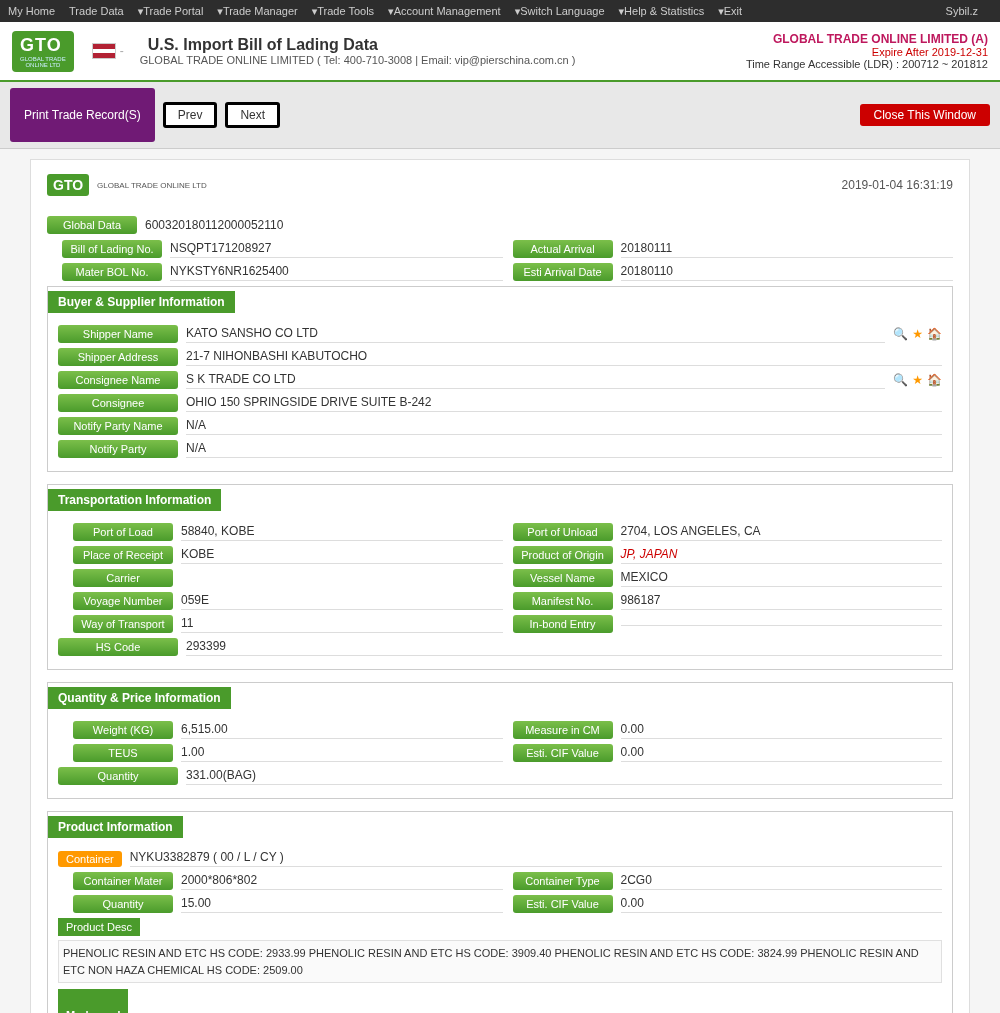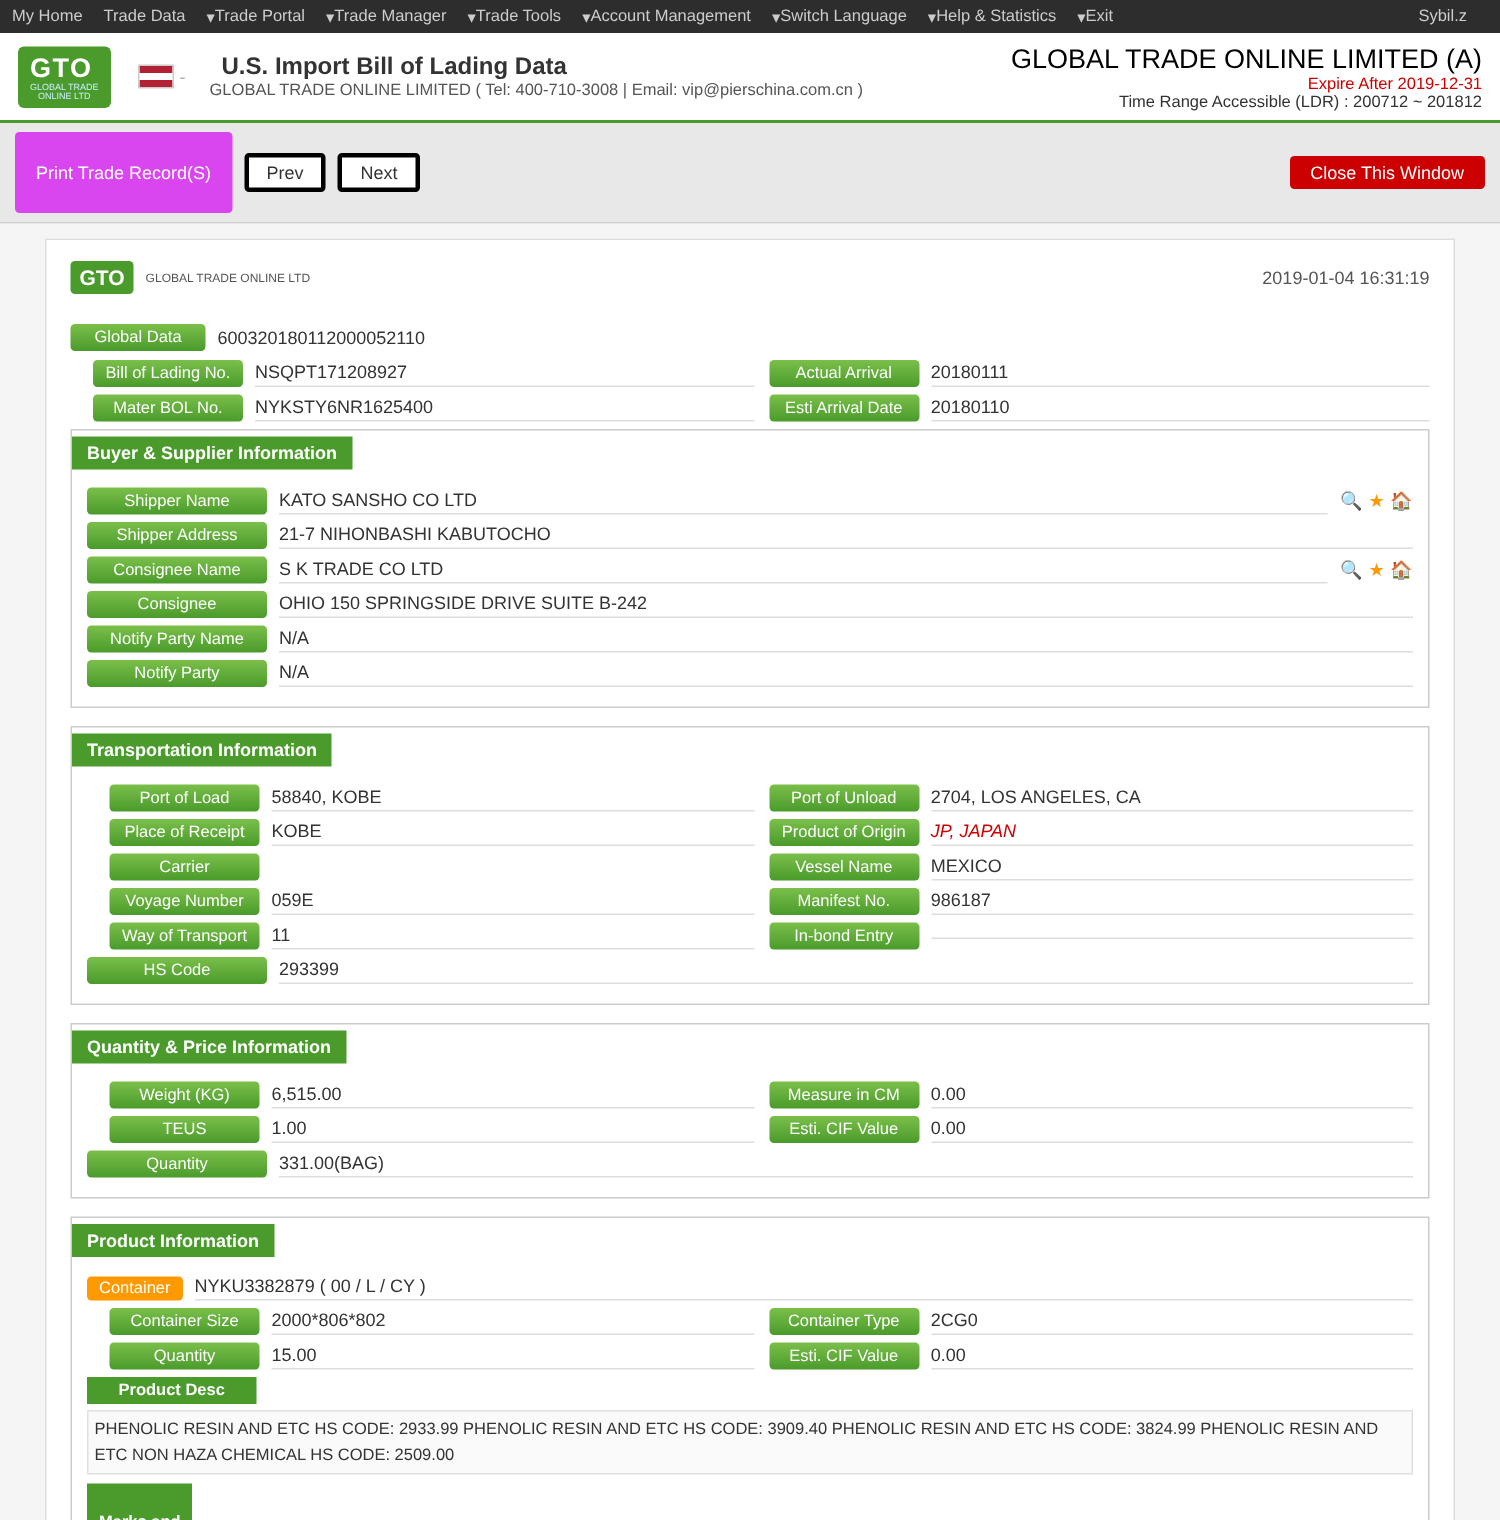--- a/index.html
+++ b/index.html
@@ -14,26 +14,26 @@
     .header-bar { background: #fff; border-bottom: 2px solid #4a9b2b; display: flex; align-items: center; padding: 6px 12px; height: 60px; }
     .logo-area { display: flex; align-items: center; }
     .logo-box { background: #4a9b2b; padding: 4px 8px; border-radius: 4px; margin-right: 6px; }
     .logo-text { color: #fff; font-size: 18px; font-weight: bold; letter-spacing: 1px; }
     .logo-sub { font-size: 7px; color: #fff; text-align: center; }
     .flag-area { display: flex; align-items: center; margin: 0 12px; }
     .flag { width: 24px; height: 16px; background: linear-gradient(to bottom, #b22234 33%, #fff 33%, #fff 66%, #b22234 66%); border: 1px solid #ccc; }
     .header-title { font-size: 16px; font-weight: bold; color: #333; margin-left: 8px; }
     .header-info { font-size: 11px; color: #555; }
     .header-right { margin-left: auto; text-align: right; font-size: 11px; }
-    .header-right .company { color: #000000; font-weight: normal; font-size: 18px; }
+    .header-right .company { color: #be185d; font-weight: bold; font-size: 12px; }
     .header-right .expire { color: #c00; }
 
     
     .toolbar { background: #e8e8e8; padding: 6px 10px; display: flex; align-items: center; gap: 8px; border-bottom: 1px solid #ccc; }
-    .btn-print { background: #d946ef; color: #fff; border: none; padding: 20px 14px; border-radius: 3px; cursor: pointer; font-size: 12px; }
+    .btn-print { background: #701a75; color: #fff; border: none; padding: 20px 14px; border-radius: 3px; cursor: pointer; font-size: 12px; }
     .btn-nav { background: #fff; color: #333; border: 3px solid #000000; padding: 3px 12px; border-radius: 3px; cursor: pointer; font-size: 12px; }
     .btn-close { background: #c00; color: #fff; border: none; padding: 4px 14px; border-radius: 3px; cursor: pointer; font-size: 12px; margin-left: auto; }
 
     
     .content-area { padding: 10px 30px; background: #f5f5f5; }
 
     
     .doc-card { background: #fff; border: 1px solid #ddd; padding: 14px 16px; margin-bottom: 0; }
 
     
@@ -65,21 +65,21 @@
 
     
     .global-row { display: flex; align-items: center; margin-bottom: 6px; }
     .global-label { background: linear-gradient(to bottom, #7bbf4a, #4a9b2b); color: #fff; padding: 3px 8px; border-radius: 3px; font-size: 11px; min-width: 90px; text-align: center; margin-right: 8px; }
     .global-value { font-size: 12px; color: #333; }
 
     
     .container-tag { background: #f90; color: #fff; padding: 2px 8px; border-radius: 3px; font-size: 11px; margin-right: 8px; }
 
     
-    .product-desc-header { background: #4a9b2b; color: #fff; padding: 3px 21px; font-size: 11px; font-weight: bold; display: inline-block; margin-bottom: 4px; }
+    .product-desc-header { background: #4a9b2b; color: #fff; padding: 3px 8px; font-size: 11px; font-weight: normal; display: inline-block; margin-bottom: 4px; }
     .product-desc-text { font-size: 11px; color: #333; line-height: 1.5; padding: 4px; border: 1px solid #e0e0e0; background: #fafafa; }
     .marks-header { background: #4a9b2b; color: #fff; padding: 20px 8px; font-size: 11px; font-weight: bold; display: inline-block; margin-top: 6px; margin-bottom: 4px; }
     .marks-value { font-size: 12px; color: #333; padding: 2px 4px; }
   </style>
 </head>
 <body>
 
 <div class="top-nav">
   <span>My Home</span>
   <span>Trade Data</span> ▾
@@ -302,21 +302,21 @@
       <div class="section-header-row">
         <span class="section-header">Product Information</span>
       </div>
       <div class="section-body">
         <div class="field-row">
           <span class="container-tag">Container</span>
           <span class="field-value">NYKU3382879 ( 00 / L / CY )</span>
         </div>
         <div class="field-row-2col">
           <div class="field-col">
-            <span class="field-label-sm">Container Size</span>
+            <span class="field-label-sm">Container Mater</span>
             <span class="field-value">2000*806*802</span>
           </div>
           <div class="field-col">
             <span class="field-label-sm">Container Type</span>
             <span class="field-value">2CG0</span>
           </div>
         </div>
         <div class="field-row-2col">
           <div class="field-col">
             <span class="field-label-sm">Quantity</span>

